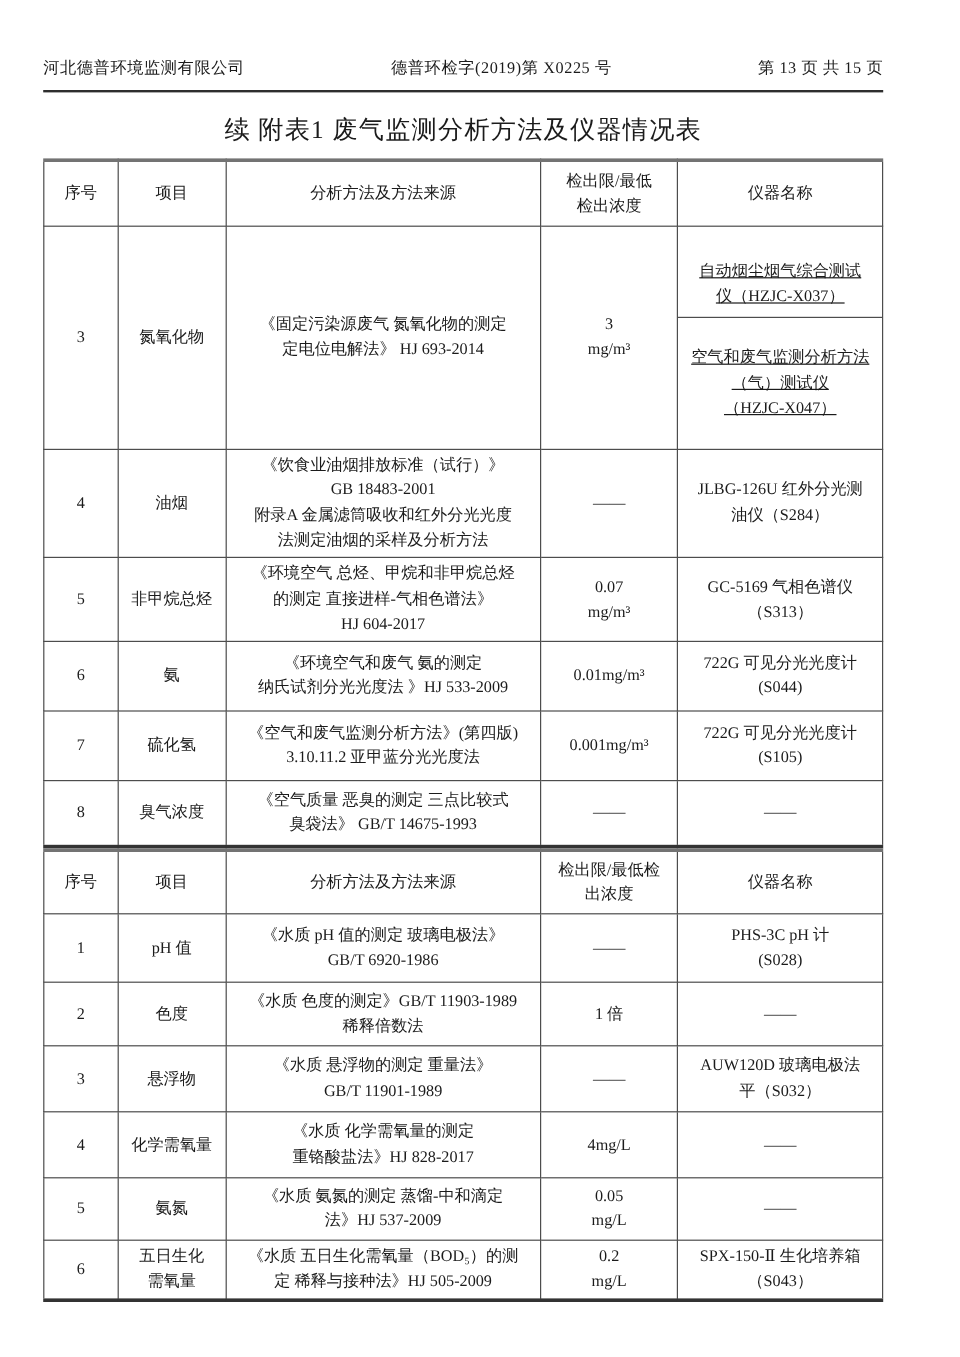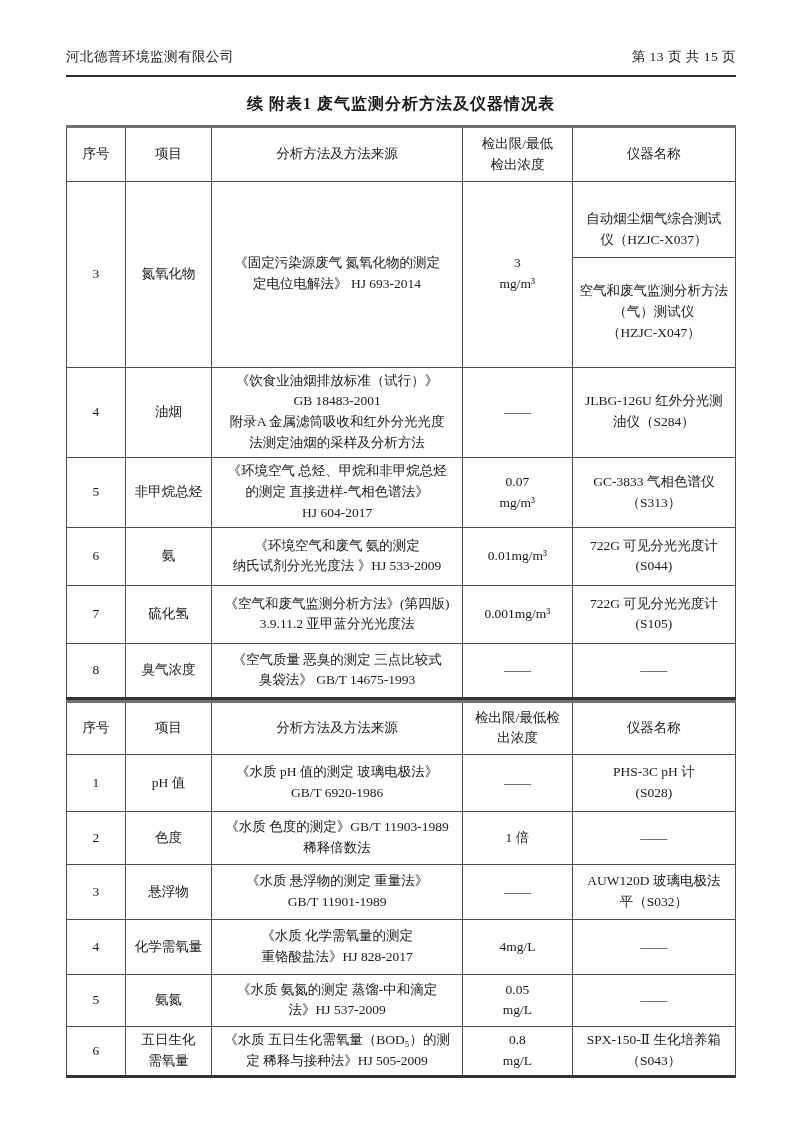--- a/index.html
+++ b/index.html
@@ -2,34 +2,34 @@
 <html><head>
 <meta charset="utf-8">
 <style>
   html,body{margin:0;padding:0;background:#ffffff;}
   body{
     width:800px;height:1131px;
     font-family:"Liberation Serif","DejaVu Serif",serif;
     color:#1b1b1b;
     -webkit-font-smoothing:antialiased;
   }
-  .page{width:800px;height:1131px;background:#fff;box-sizing:border-box;padding:48px 64px 0 66px;}
+  .page{width:800px;height:1131px;background:#fff;box-sizing:border-box;padding:48px 64px 0 36px;}
   
   .doc-header{
     display:flex;justify-content:space-between;align-items:baseline;
     font-size:13.5px;letter-spacing:.5px;
     border-bottom:2px solid #2e2e2e;
     padding-bottom:9px;
   }
   .doc-header .mid{flex:1;text-align:center;}
   .doc-header .right{white-space:nowrap;text-align:center;}
   .doc-header .left{white-space:nowrap;}
   
   .tbl-title{
-    text-align:center;font-weight:bold;font-size:16px;letter-spacing:1px;
+    text-align:center;font-weight:normal;font-size:21px;letter-spacing:1px;
     margin:17px 0 10px 0;
   }
   .tbl-title.second{margin-top:16px;}
   
   table{
     width:100%;border-collapse:collapse;table-layout:fixed;
     border-top:3px solid #737373;border-bottom:3px solid #333333;
   }
   th,td{
     border:1px solid #4d4d4d;
@@ -40,34 +40,35 @@
     font-weight:normal;
   }
   col.c1{width:8.8%;} col.c2{width:12.9%;} col.c3{width:37.5%;} col.c4{width:16.4%;} col.c5{width:24.4%;}
   
   .t1 .hrow{height:55px;} .t1 .r0{height:112px;} .t1 .r1{height:82px;}
   .t1 .r2{height:62px;} .t1 .r3{height:58px;} .t1 .r4{height:58px;} .t1 .r5{height:55px;}
   
   .t2 .hrow{height:53px;} .t2 .r0{height:57px;} .t2 .r1{height:53px;}
   .t2 .r2{height:55px;} .t2 .r3{height:55px;} .t2 .r4{height:52px;} .t2 .r5{height:50px;}
   
-  td.split{padding:0;}
+  td.split{padding:0;text-decoration:underline;}
   td.split .sub{
     display:flex;align-items:center;justify-content:center;
     min-height:55px;padding:2px 4px;box-sizing:border-box;
   }
   td.split .sub.top{border-bottom:1px solid #4d4d4d;}
 </style>
 </head>
 <body>
 
 <div class="page">
 
   <div class="doc-header">
     <span class="left">河北德普环境监测有限公司</span>
+    <span class="mid">德普环检字(2019)第 X0225 号</span>
     <span class="right">第 13 页 共 15 页</span>
   </div>
 
   <div class="tbl-title">续 附表1  废气监测分析方法及仪器情况表</div>
 
   <table class="t1">
     <colgroup>
         <col class="c1">
         <col class="c2">
         <col class="c3">
@@ -110,37 +111,37 @@
 油仪（S284）</td>
     </tr>
     <tr class="r2">
       <td>5</td>
       <td>非甲烷总烃</td>
       <td>《环境空气 总烃、甲烷和非甲烷总烃
 的测定 直接进样-气相色谱法》
 HJ 604-2017</td>
       <td>0.07
 mg/m³</td>
-      <td>GC-3833 气相色谱仪
+      <td>GC-5169 气相色谱仪
 （S313）</td>
     </tr>
     <tr class="r3">
       <td>6</td>
       <td>氨</td>
       <td>《环境空气和废气 氨的测定
 纳氏试剂分光光度法 》HJ 533-2009</td>
       <td>0.01mg/m³</td>
       <td>722G 可见分光光度计
 (S044)</td>
     </tr>
     <tr class="r4">
       <td>7</td>
       <td>硫化氢</td>
       <td>《空气和废气监测分析方法》(第四版)
-3.9.11.2 亚甲蓝分光光度法</td>
+3.10.11.2 亚甲蓝分光光度法</td>
       <td>0.001mg/m³</td>
       <td>722G 可见分光光度计
 (S105)</td>
     </tr>
     <tr class="r5">
       <td>8</td>
       <td>臭气浓度</td>
       <td>《空气质量 恶臭的测定 三点比较式
 臭袋法》 GB/T 14675-1993</td>
       <td>——</td>
@@ -209,21 +210,21 @@
       <td>0.05
 mg/L</td>
       <td>——</td>
     </tr>
     <tr class="r5">
       <td>6</td>
       <td>五日生化
 需氧量</td>
       <td>《水质 五日生化需氧量（BOD₅）的测
 定 稀释与接种法》HJ 505-2009</td>
-      <td>0.8
+      <td>0.2
 mg/L</td>
       <td>SPX-150-Ⅱ 生化培养箱
 （S043）</td>
     </tr>
   </tbody>
     </table>
 
 </div>
 
 </body></html>

